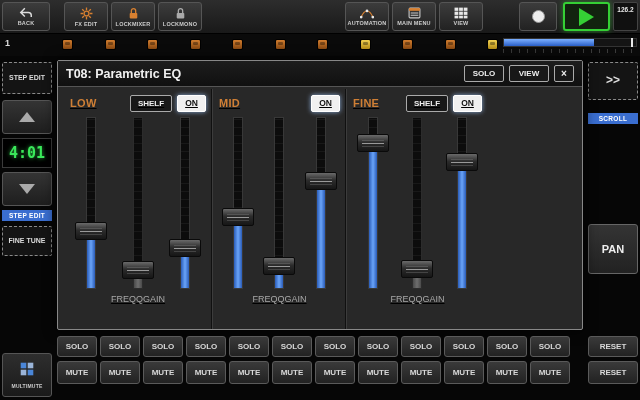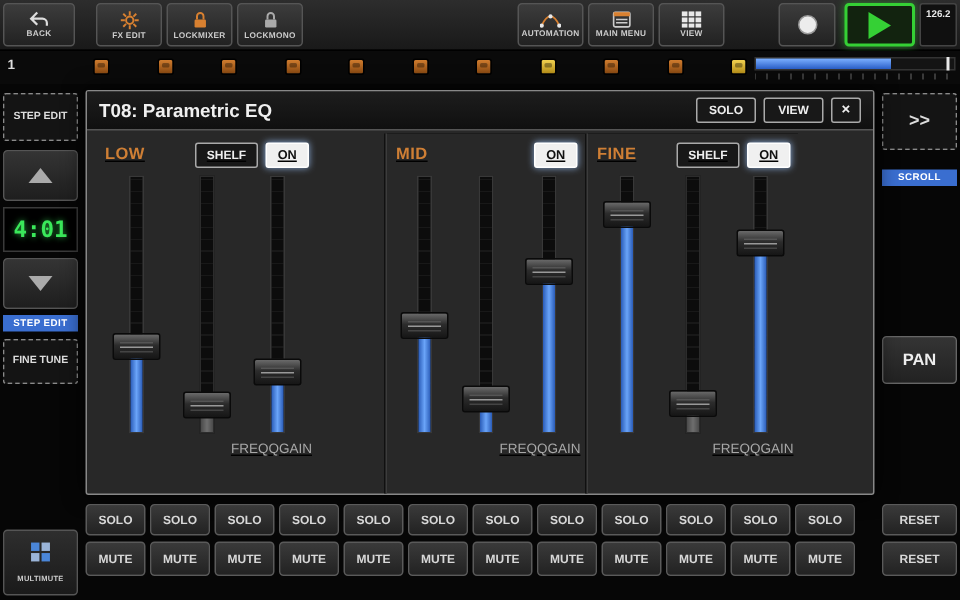--- a/index.html
+++ b/index.html
@@ -52,49 +52,49 @@
     color:#3ae85a; font-family:"DejaVu Sans Mono", monospace; font-size:15px; font-weight:bold;
     text-shadow:0 0 4px rgba(60,230,90,.7); }
   .blue-tag { position:absolute; background:#3a6ed0; color:#fff; font-size:6.5px; font-weight:bold;
     display:flex; align-items:center; justify-content:center; letter-spacing:.3px; }
 
   
   .side-big-btn { position:absolute; left:588px; width:50px; border-radius:3px; font-weight:bold;
     display:flex; align-items:center; justify-content:center; }
   .vol { top:136px; height:50px; background:#ededed; border:1px solid #fff; color:#111; font-size:11px;
     box-shadow:0 0 6px rgba(200,220,255,.4); }
-  .pan { top:224px; height:32px; background:linear-gradient(#343434,#222); border:1px solid #666; color:#eee; font-size:11px; }
+  .pan { top:224px; height:50px; background:linear-gradient(#343434,#222); border:1px solid #666; color:#eee; font-size:11px; }
 
   
   .dialog { position:absolute; left:57px; top:60px; width:526px; height:270px;
     background:#282828; border:1px solid #888; border-radius:2px; box-shadow:0 0 14px rgba(0,0,0,.8); }
   .titlebar { height:26px; background:linear-gradient(#1d1d1d,#101010); border-bottom:1px solid #555;
     display:flex; align-items:center; padding:0 8px; gap:5px; }
   .dlg-title { font-size:12.5px; font-weight:bold; color:#f0f0f0; flex:1; }
   .btn { display:flex; align-items:center; justify-content:center; background:#181818;
     border:1px solid #aaa; border-radius:2px; color:#eee; font-size:8px; font-weight:bold; }
   .tb-btn { width:40px; height:17px; }
   .tb-close { width:20px; height:17px; font-size:10px; }
   .dialog-body { display:flex; height:242px; padding:2px 6px 0 6px; }
   .eq-bands { display:flex; flex:0 0 auto; }
   .band { padding:0 4px; display:flex; flex-direction:column;text-decoration:underline; }
   .eq-bands .band:nth-child(1) { flex:0 0 148px; }
-  .eq-bands .band:nth-child(2) { flex:0 0 134px;margin-left:45px; }
+  .eq-bands .band:nth-child(2) { flex:0 0 134px; }
   .eq-bands .band:nth-child(3) { flex:0 0 142px; }
   .band + .band, .band.out { border-left:1px solid #3c3c3c; box-shadow:-1px 0 0 #101010; }
   .band.out { flex:1; }
   .band-head { height:26px; display:flex; align-items:center; gap:5px; padding:2px 2px 0 2px; }
   .band-name { flex:1; color:#cf7f35; font-size:11px; font-weight:bold; letter-spacing:.3px; }
   .shelf { width:42px; height:17px; }
   .on { width:29px; height:17px; background:#f0f0f0; color:#111; border:1px solid #fff;
     box-shadow:0 0 5px rgba(160,200,255,.8); font-size:8.5px; }
   .bypass { width:48px; height:23px; font-size:7px; line-height:1.15; text-align:center; padding:1px; margin-left:auto; }
   .sliders { height:176px; display:flex; justify-content:space-around; align-items:flex-start; padding-top:2px; }
   .band.out .sliders { justify-content:center; gap:7px; }
-  .slabels { height:16px; display:flex; justify-content:flex-end; align-items:center; }
+  .slabels { height:16px; display:flex; justify-content:center; align-items:center; }
   .slabels span { font-size:9px; color:#a8a8a8; }
 
   .slider { position:relative; width:36px; height:172px; }
   .track { position:absolute; left:50%; transform:translateX(-50%); top:0; bottom:0; width:10px;
     background:#0c0c0c; border:1px solid #383838;
     background-image:repeating-linear-gradient(to top, rgba(255,255,255,.05) 0 1px, transparent 1px 8px); }
   .fill { position:absolute; bottom:0; left:0; width:100%;
     background:linear-gradient(to right,#2a5cb8,#6aa4f8 50%,#2a5cb8); }
   .slider.disabled .fill { background:linear-gradient(to right,#4a4a4a,#6e6e6e 50%,#4a4a4a); }
   .slider.disabled .track { border-color:#2c2c2c; }

